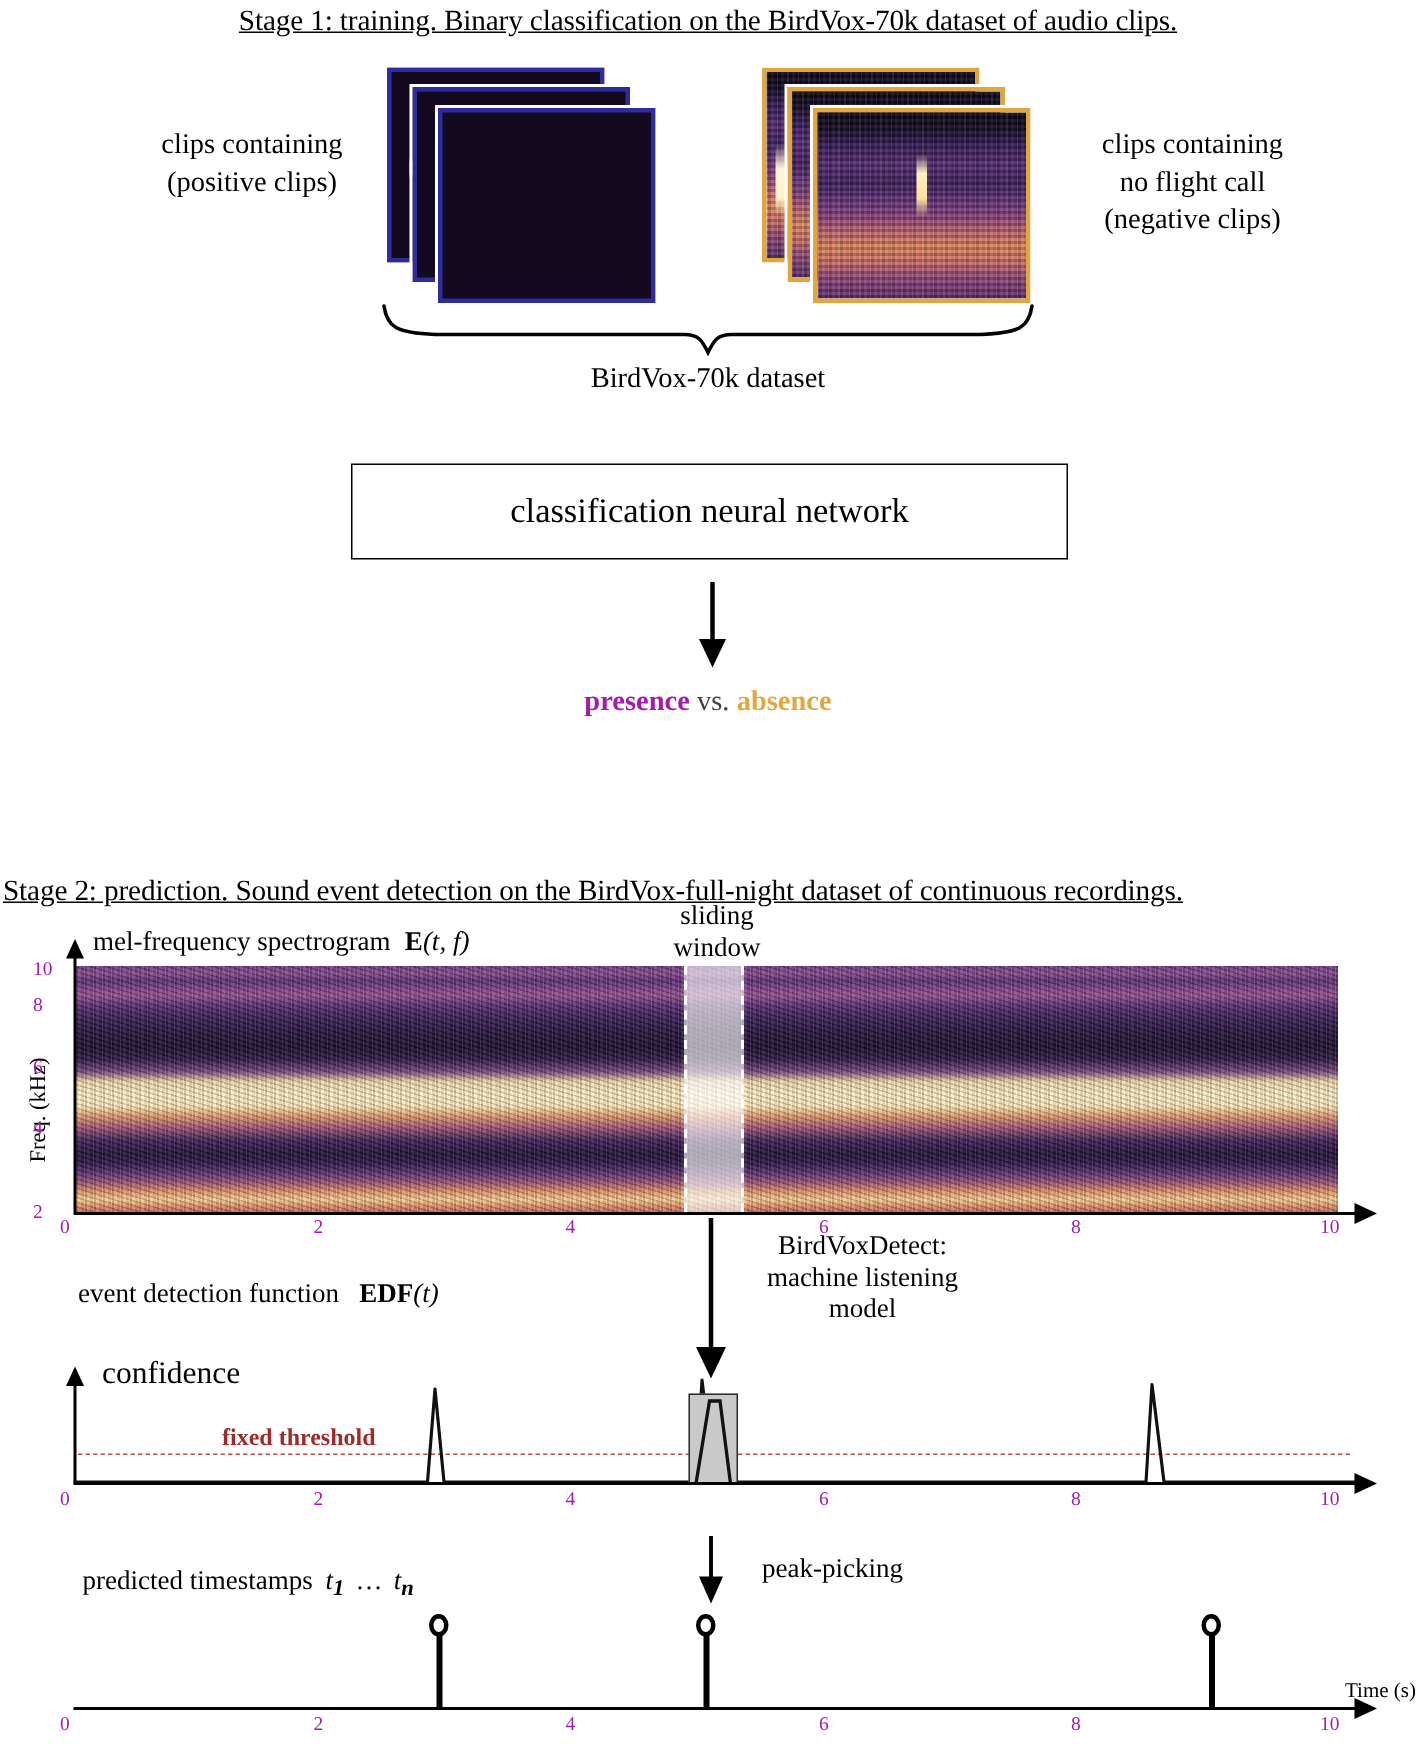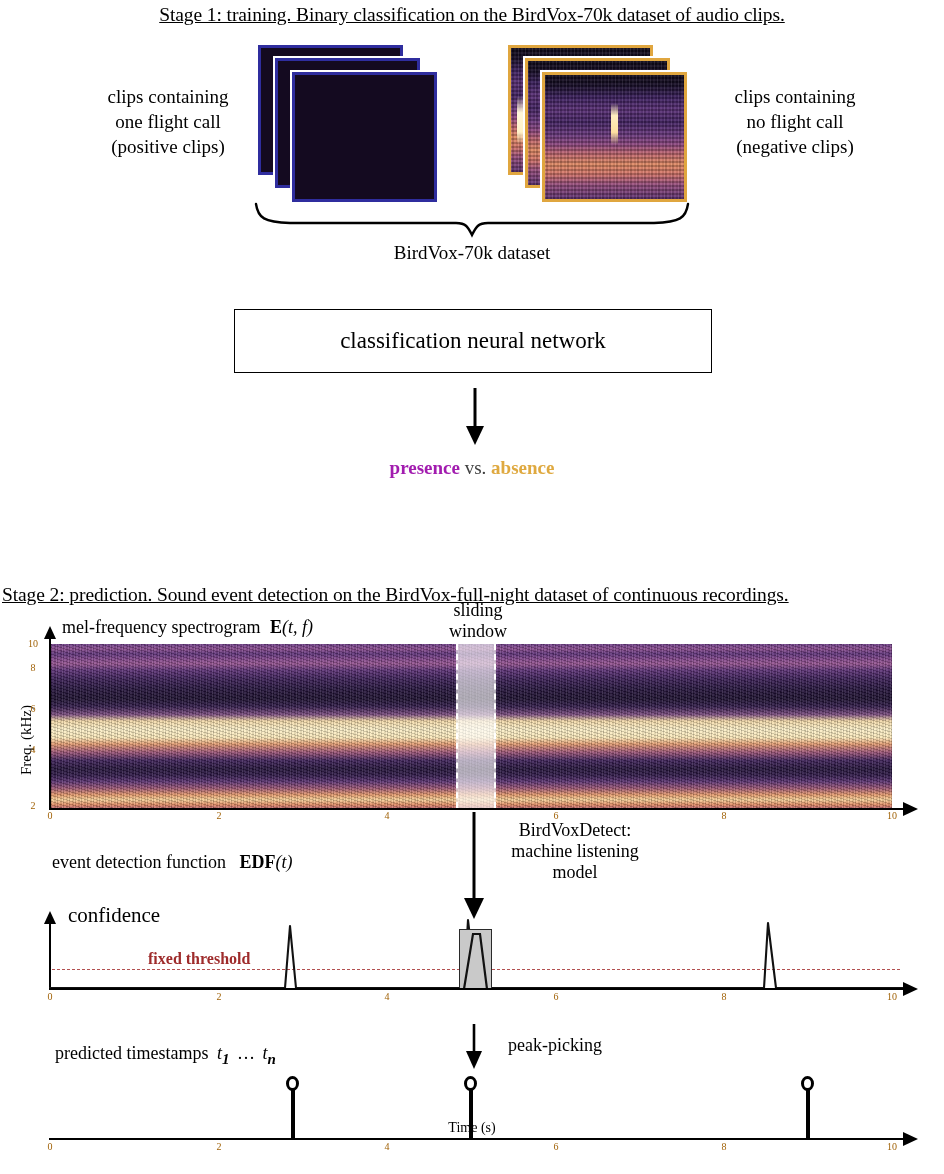--- a/index.html
+++ b/index.html
@@ -147,21 +147,21 @@
   .sliding-window {
     position: absolute;
     background: rgba(255,255,255,0.62);
     border-left: 2px dashed #ffffff;
     border-right: 2px dashed #ffffff;
     box-sizing: border-box;
   }
 
   
   .axis-line { position: absolute; background: #000; }
-  .tick-label { position: absolute; font-size: 10px; color: #a16207; text-align: center; }
+  .tick-label { position: absolute; font-size: 13px; color: #a21caf; text-align: left; }
   .ylabel-rot {
     position: absolute;
     transform: rotate(-90deg);
     transform-origin: left top;
     font-size: 15px;
     white-space: nowrap;
   }
   .threshold-line {
     position: absolute;
     border-top: 1.4px dashed #b35050;
@@ -183,34 +183,33 @@
   .stem-dot {
     position: absolute;
     width: 13px; height: 15px;
     border: 3px solid #000;
     border-radius: 50%;
     background: #fff;
     box-sizing: border-box;
   }
 
   #time-axis-label {
-    left: 0; top: 1120px; width: 944px; text-align: center;
+    left: 0; top: 1120px; width: 944px; text-align: right;
     font-size: 14px;
   }
 
   svg { display: block; overflow: visible; }
 </style>
 </head>
 <body>
 
 <div class="abs stage-title" id="stage1-title">Stage 1: training. Binary classification on the BirdVox-70k dataset of audio clips.</div>
 
 <div class="abs side-caption" id="pos-caption">
   <div>clips containing</div>
-  <div>one flight call</div>
   <div>(positive clips)</div>
 </div>
 
 <div class="abs side-caption" id="neg-caption">
   <div>clips containing</div>
   <div>no flight call</div>
   <div>(negative clips)</div>
 </div>
 
 <div class="abs" style="left:0;top:0;">

